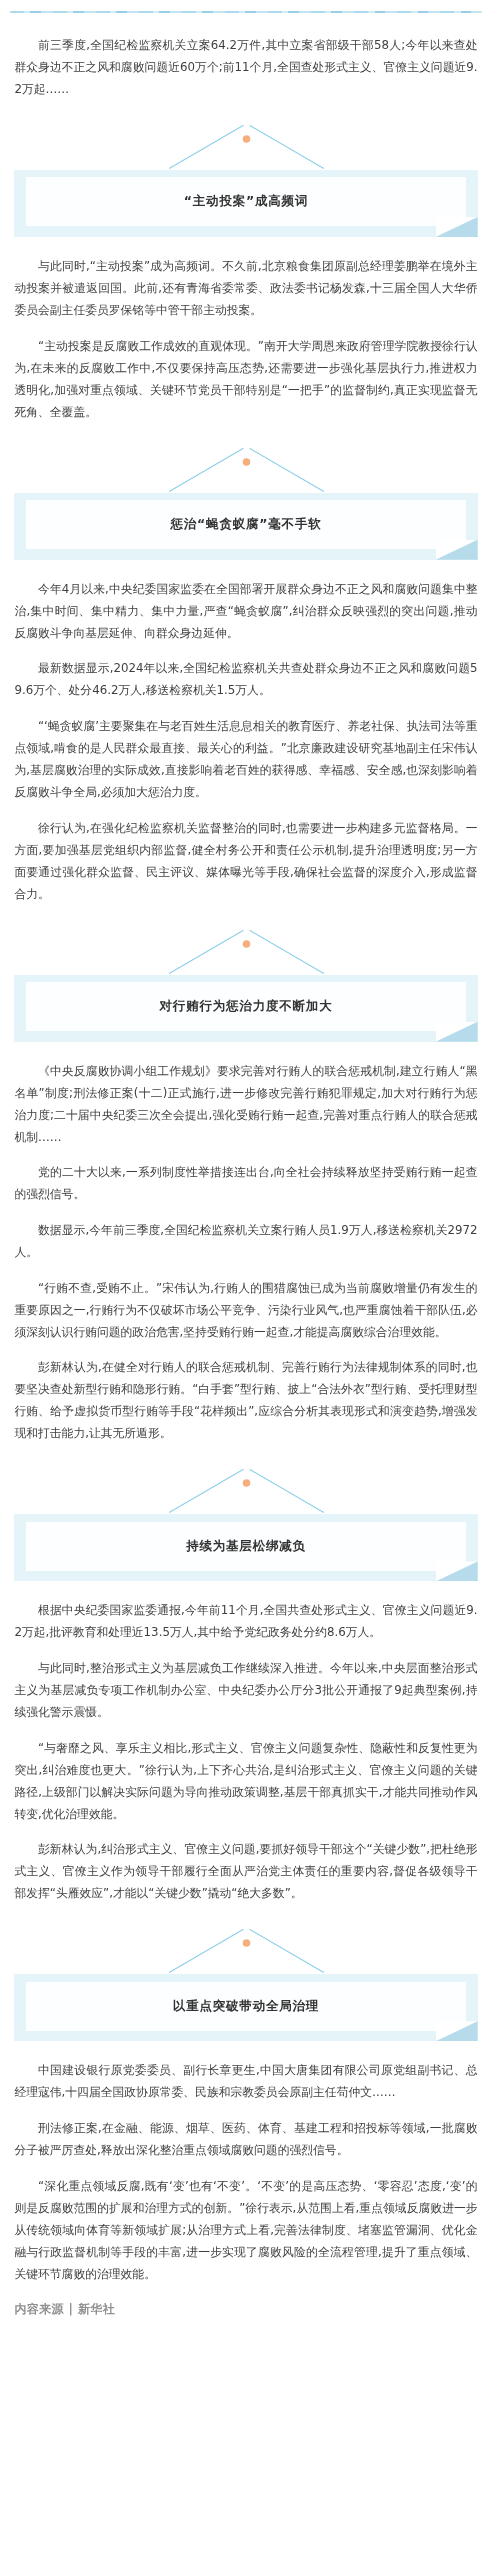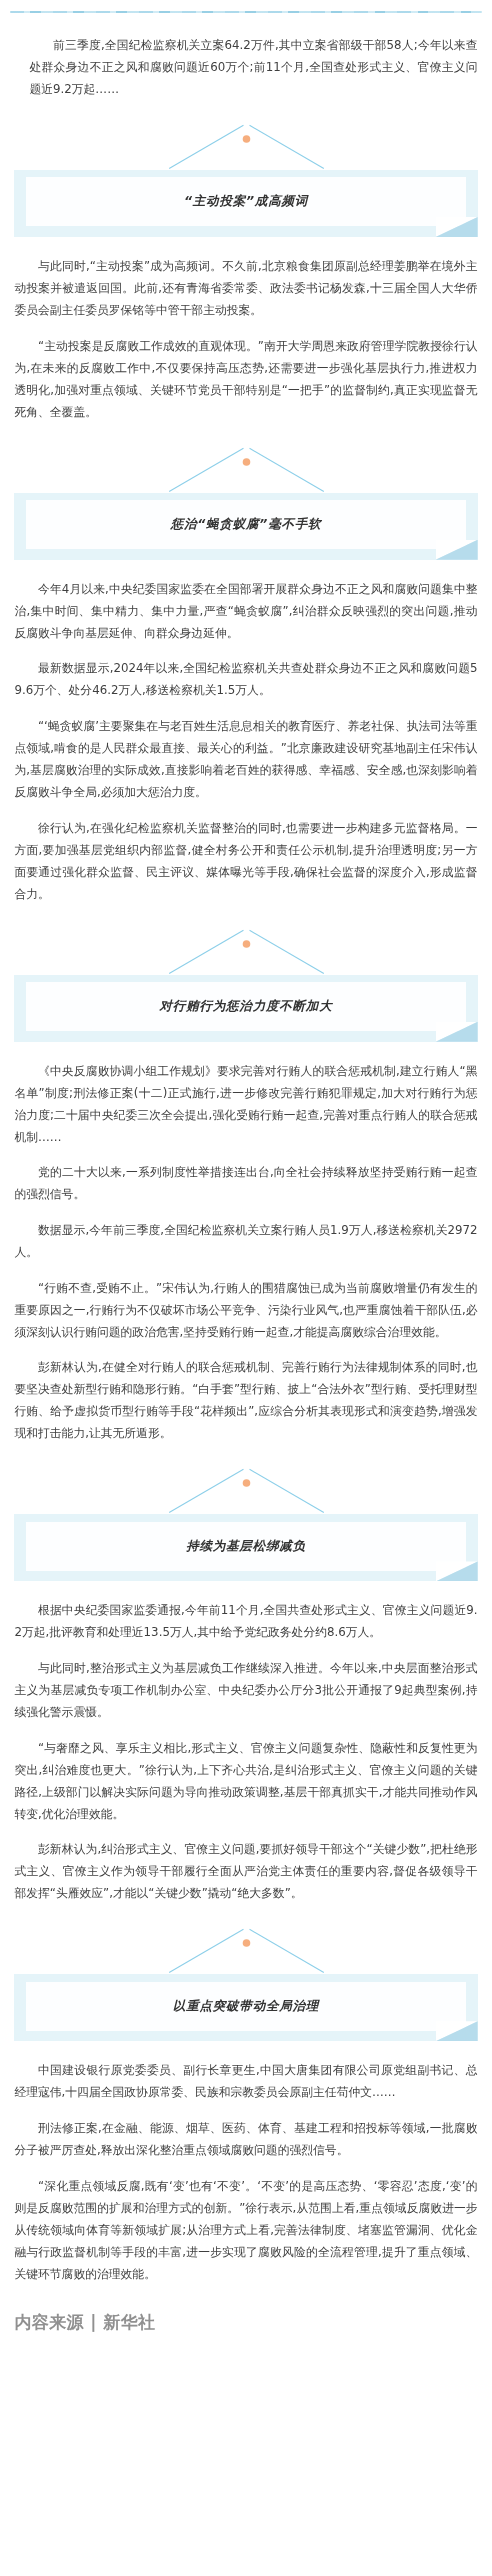--- a/index.html
+++ b/index.html
@@ -4,33 +4,33 @@
 <style>
   html,body { margin:0; padding:0; background:#ffffff; }
   body { width:492px; font-family:"DejaVu Sans","Liberation Sans",sans-serif; }
   .article { padding:0 14.4px 20px; color:#3f3f3f; }
 
   .brush { height:2.3px; margin:10.6px -4.5px 0; border-radius:1.5px; opacity:.85;
     background:repeating-linear-gradient(90deg,#9ed3e8 0 13.6px,#c9e8f4 13.6px 20.5px,#86c7e0 20.5px 31px,#b8e0ef 31px 43px); }
 
   p.para { font-size:11.8px; line-height:22px; margin:13.6px 0; text-indent:2em;
     text-align:justify; word-break:break-all; }
-  p.intro-first { margin-top:21px;margin-left:15px; }
+  p.intro-first { margin-top:21px; }
 
-  .sec { margin:23px 0 18px;font-style:italic; }
+  .sec { margin:23px 0 18px; }
   .roof { display:flex; justify-content:center; height:47px; }
   .sec-box { position:relative; background:#e5f4f9; padding:7.6px 12px 10.6px; }
   .sec-inner { background:#fdfeff; min-height:49px; display:flex; align-items:center; justify-content:center; }
   .sec-title { margin:0; font-size:12.5px; font-weight:700; color:#333333; letter-spacing:0.8px; }
   .fold-cut { position:absolute; right:0; bottom:0; width:42px; height:20px; background:#ffffff;
     clip-path:polygon(0 100%,100% 0,0 0); }
   .fold { position:absolute; right:0; bottom:0; width:42px; height:20px; background:#b6dcec;
     clip-path:polygon(0 100%,100% 0,100% 100%); }
 
-  .footer { margin-top:26px; font-size:17px; color:#909090; font-weight:700; letter-spacing:0.4px; }
+  .footer { margin-top:16px; font-size:12px; color:#909090; font-weight:700; letter-spacing:0.4px; }
 </style>
 </head>
 <body>
 
 <div class="article">
 
   <div class="brush"></div>
 
   <p class="para intro-first">前三季度,全国纪检监察机关立案64.2万件,其中立案省部级干部58人;今年以来查处群众身边不正之风和腐败问题近60万个;前11个月,全国查处形式主义、官僚主义问题近9.2万起……</p>
 

